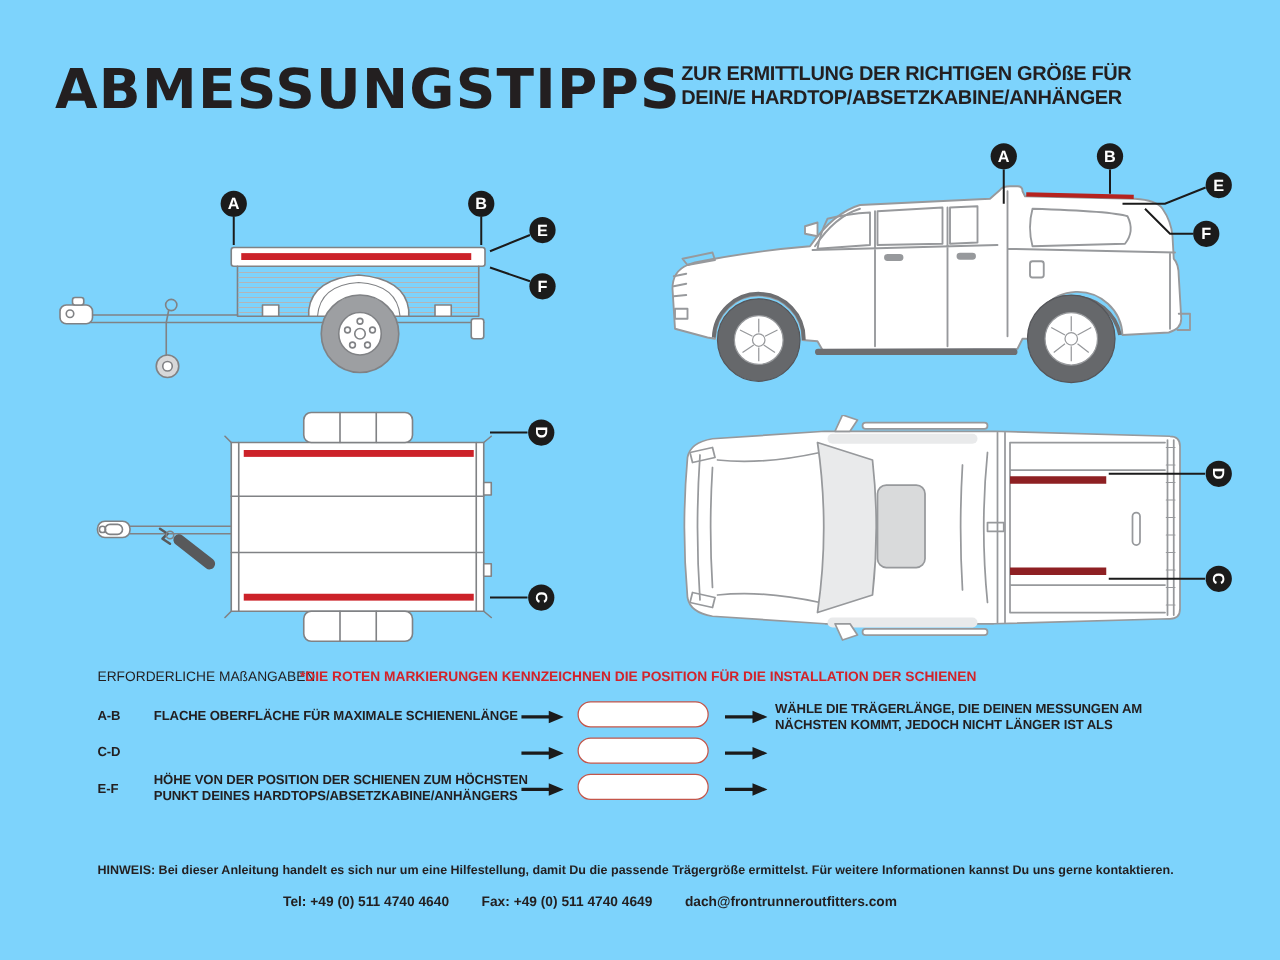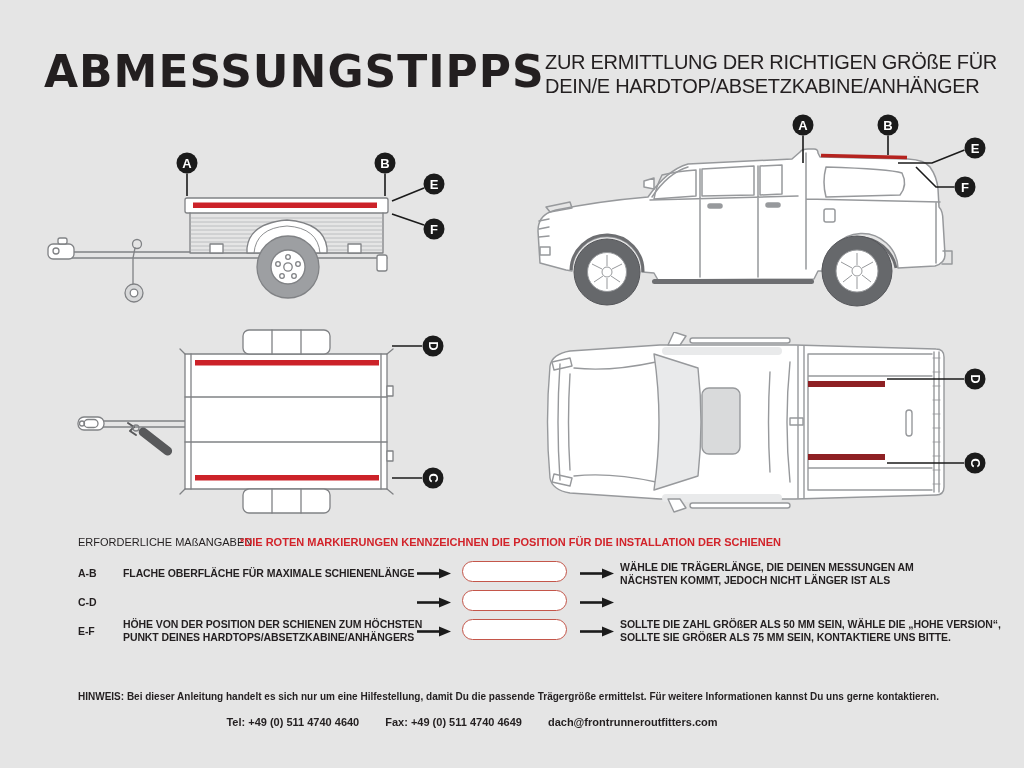--- a/index.html
+++ b/index.html
@@ -1,20 +1,20 @@
 <!DOCTYPE html>
 <html><head>
 <meta charset="utf-8">
 <style>
   html,body{margin:0;padding:0;background:#fff;}
-  .canvas{position:relative;width:1024px;height:768px;background:#e5e5e5;overflow:hidden;
+  .canvas{position:relative;width:1024px;height:768px;background:#7dd3fc;overflow:hidden;
           font-family:"Liberation Sans",sans-serif;color:#231f20;}
   .title{position:absolute;left:44px;top:50px;font-family:"DejaVu Sans",sans-serif;
          font-weight:900;font-size:44px;line-height:1;letter-spacing:1px;}
-  .subtitle{position:absolute;left:545px;top:51px;font-weight:400;font-size:20px;
+  .subtitle{position:absolute;left:545px;top:51px;font-weight:700;font-size:16px;
             line-height:1.18;letter-spacing:-0.3px;white-space:pre-line;}
   .diag{position:absolute;}
   .m-heading{position:absolute;left:78px;top:536px;font-weight:400;font-size:11px;letter-spacing:0;}
   .m-note{position:absolute;left:240px;top:536px;font-weight:700;font-size:11px;color:#d2232a;}
   .cell{position:absolute;font-weight:700;font-size:10.5px;line-height:1.22;letter-spacing:-0.1px;white-space:pre-line;}
   .pill{position:absolute;width:103px;height:19px;border:1.4px solid #c4564a;border-radius:11px;background:#fff;}
   .arrow{position:absolute;width:34px;height:11px;}
   .foot{position:absolute;left:78px;top:654px;width:920px;font-weight:700;font-size:10px;
         line-height:1.35;white-space:pre-line;}
   .hinweis{position:absolute;left:78px;top:690px;width:930px;font-weight:700;font-size:10px;line-height:1.3;}
@@ -271,22 +271,20 @@
 PUNKT DEINES HARDTOPS/ABSETZKABINE/ANHÄNGERS</div>
   <svg class="arrow" style="left:417px;top:626px" viewBox="0 0 34 11">
       <line x1="0" y1="5.5" x2="23" y2="5.5" stroke="#1b1b1b" stroke-width="2.6"></line>
       <polygon points="22,0.5 34,5.5 22,10.5" fill="#1b1b1b"></polygon>
     </svg>
   <div class="pill" style="left:462px;top:619px"></div>
   <svg class="arrow" style="left:580px;top:626px" viewBox="0 0 34 11">
       <line x1="0" y1="5.5" x2="23" y2="5.5" stroke="#1b1b1b" stroke-width="2.6"></line>
       <polygon points="22,0.5 34,5.5 22,10.5" fill="#1b1b1b"></polygon>
     </svg>
-  <div class="cell" style="left:620px;top:618px;width:400px">SOLLTE DIE ZAHL GRÖßER ALS 50 MM SEIN, WÄHLE DIE „HOHE VERSION“,
-SOLLTE SIE GRÖßER ALS 75 MM SEIN, KONTAKTIERE UNS BITTE.</div>
 
   <div class="hinweis">HINWEIS: Bei dieser Anleitung handelt es sich nur um eine Hilfestellung, damit Du die passende Trägergröße ermittelst. Für weitere Informationen kannst Du uns gerne kontaktieren.</div>
 
   <div class="contact">
     <span>Tel: +49 (0) 511 4740 4640</span>
     <span>Fax: +49 (0) 511 4740 4649</span>
     <span>dach@frontrunneroutfitters.com</span>
   </div>
 
 </div>

